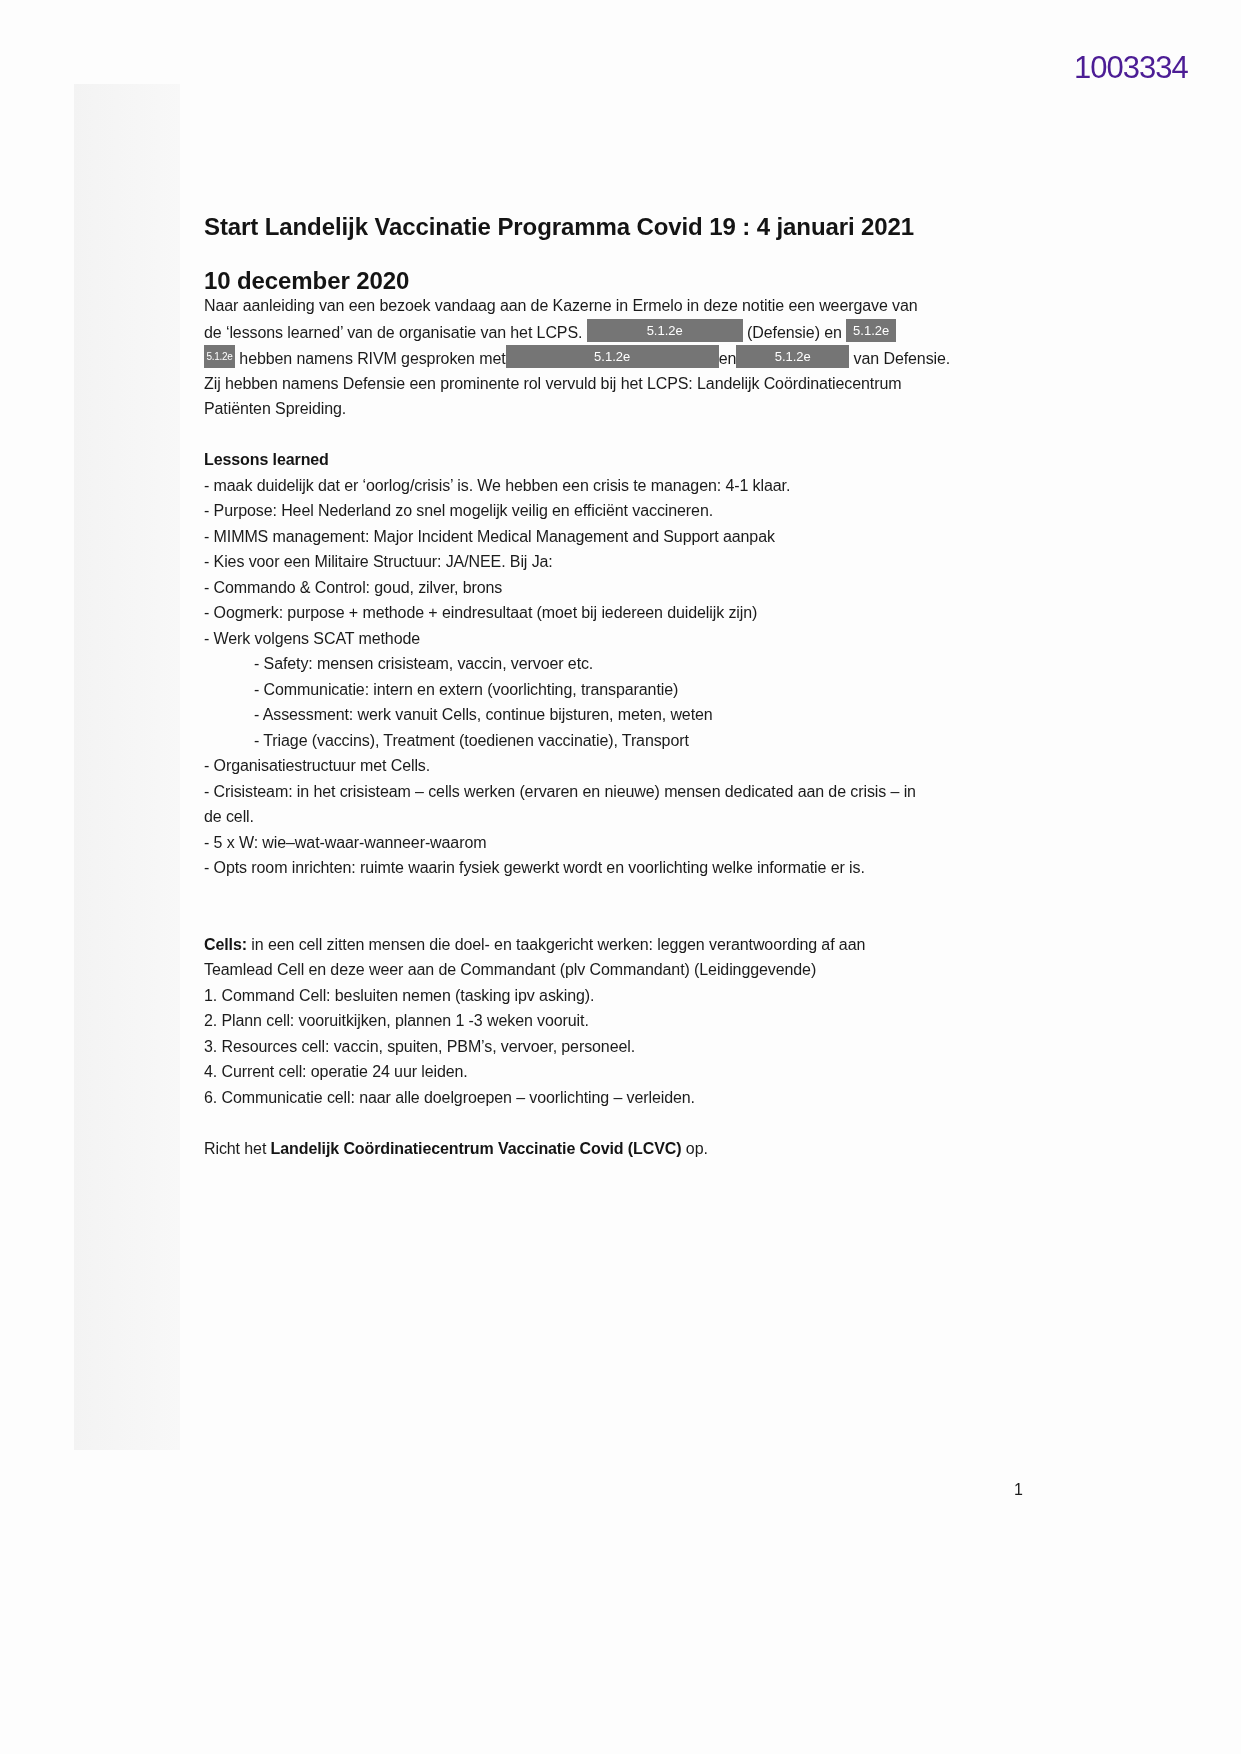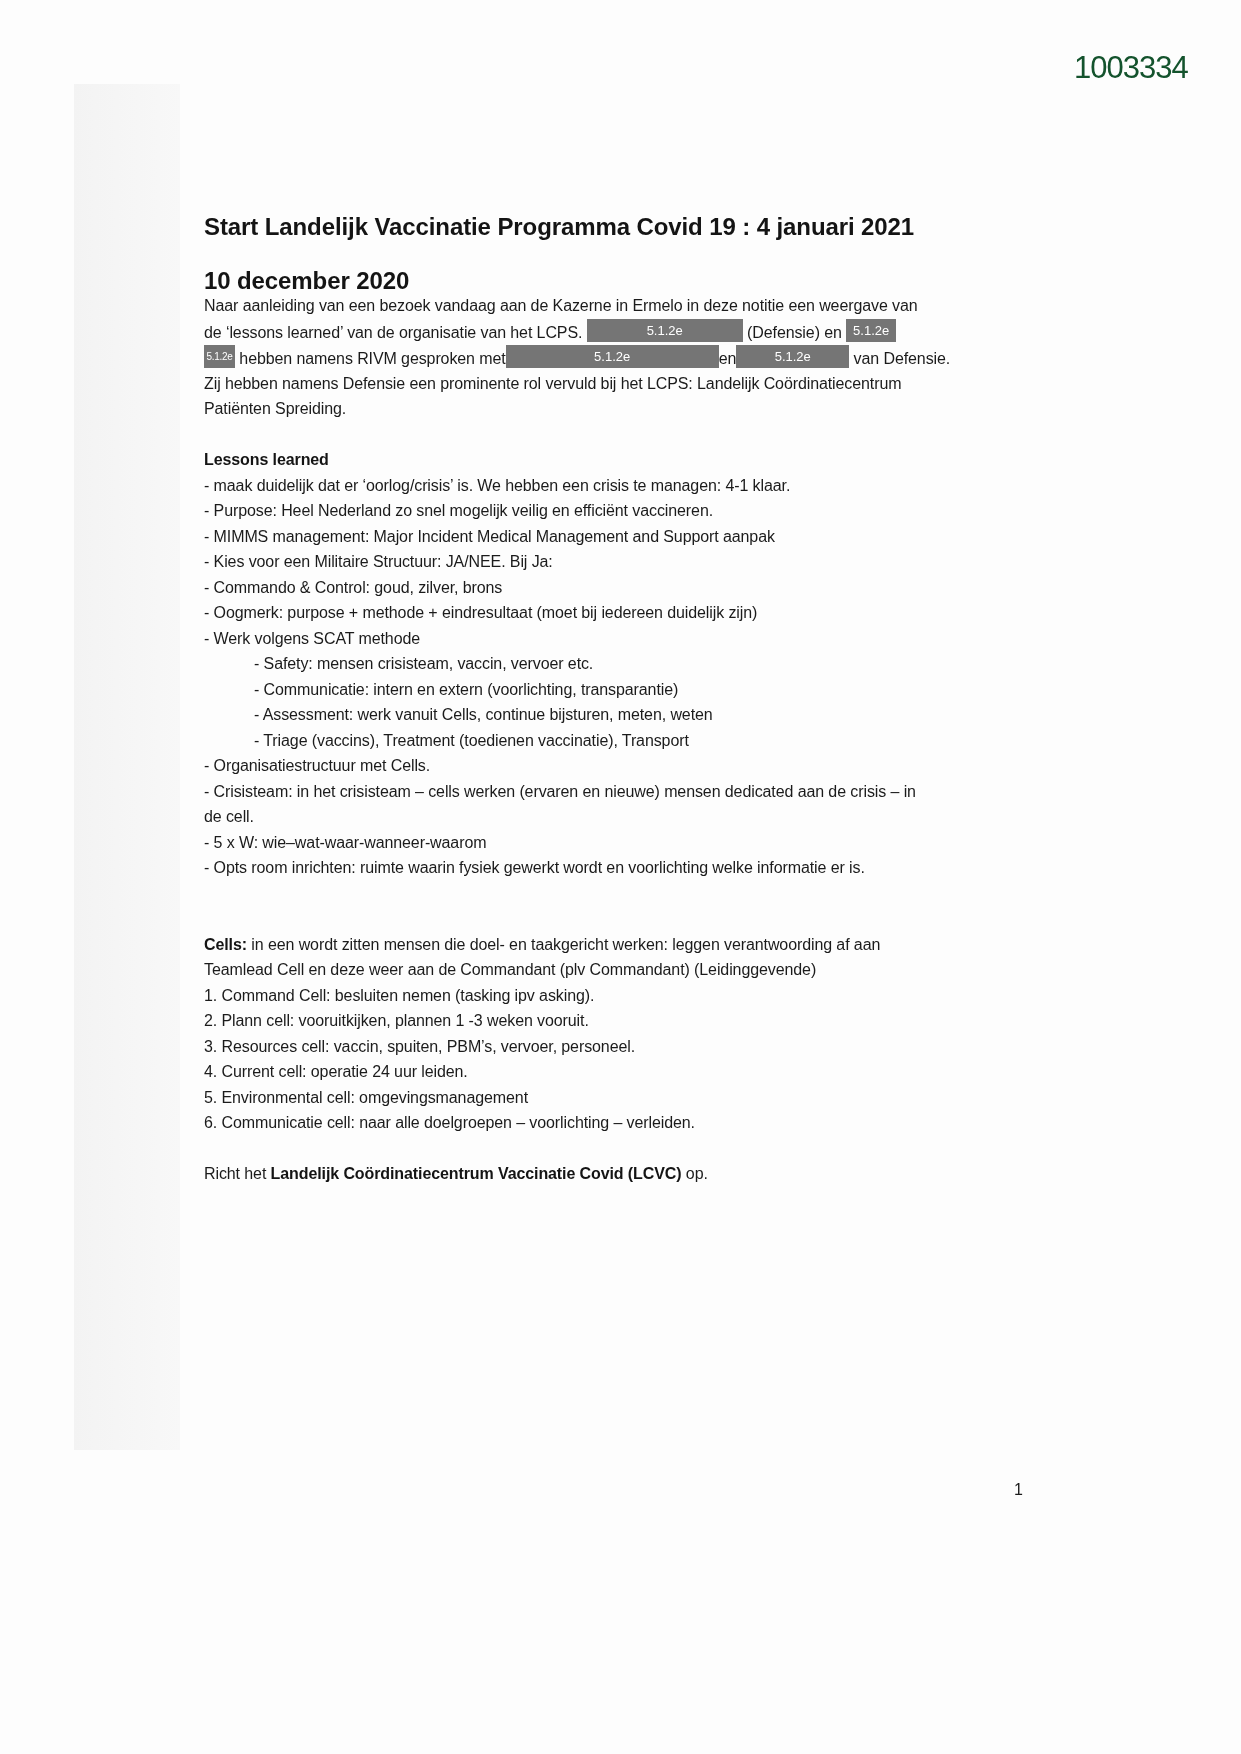--- a/index.html
+++ b/index.html
@@ -15,21 +15,21 @@
     background: #fdfdfd;
     overflow: hidden;
   }
   .scan-shade {
     position: absolute; left: 74px; top: 84px;
     width: 106px; height: 1366px;
     background: linear-gradient(to right, #f3f3f3, #f8f8f8);
   }
   .doc-number {
     position: absolute; left: 1074px; top: 50px;
-    font-size: 31px; letter-spacing: -1px; color: #14532d;
+    font-size: 31px; letter-spacing: -1px; color: #4c1d95;
   }
   .body-col {
     position: absolute; left: 204px; top: 214px; width: 850px;
     font-size: 16px; line-height: 25.5px;
     color: #1b1b1b; letter-spacing: -0.1px;
   }
   .line { white-space: pre; }
   .line.indent { padding-left: 50px; }
   .line .b { font-weight: bold; color: #141414; }
   .line.lg { font-size: 24px; }
@@ -71,24 +71,23 @@
       <div class="line"><span>- Werk volgens SCAT methode</span></div>
       <div class="line indent"><span>- Safety: mensen crisisteam, vaccin, vervoer etc.</span></div>
       <div class="line indent"><span>- Communicatie: intern en extern (voorlichting, transparantie)</span></div>
       <div class="line indent"><span>- Assessment: werk vanuit Cells, continue bijsturen, meten, weten</span></div>
       <div class="line indent"><span>- Triage (vaccins), Treatment (toedienen vaccinatie), Transport</span></div>
       <div class="line"><span>- Organisatiestructuur met Cells.</span></div>
       <div class="line"><span>- Crisisteam: in het crisisteam – cells werken (ervaren en nieuwe) mensen dedicated aan de crisis – in</span></div>
       <div class="line"><span>de cell.</span></div>
       <div class="line"><span>- 5 x W: wie–wat-waar-wanneer-waarom</span></div>
       <div class="line"><span>- Opts room inrichten: ruimte waarin fysiek gewerkt wordt en voorlichting welke informatie er is.</span></div>
-      <div class="line" style="margin-top: 51px;"><span class="b">Cells:</span><span> in een wordt zitten mensen die doel- en taakgericht werken: leggen verantwoording af aan</span></div>
+      <div class="line" style="margin-top: 51px;"><span class="b">Cells:</span><span> in een cell zitten mensen die doel- en taakgericht werken: leggen verantwoording af aan</span></div>
       <div class="line"><span>Teamlead Cell en deze weer aan de Commandant (plv Commandant) (Leidinggevende)</span></div>
       <div class="line"><span>1. Command Cell: besluiten nemen (tasking ipv asking).</span></div>
       <div class="line"><span>2. Plann cell: vooruitkijken, plannen 1 -3 weken vooruit.</span></div>
       <div class="line"><span>3. Resources cell: vaccin, spuiten, PBM’s, vervoer, personeel.</span></div>
       <div class="line"><span>4. Current cell: operatie 24 uur leiden.</span></div>
-      <div class="line"><span>5. Environmental cell: omgevingsmanagement</span></div>
       <div class="line"><span>6. Communicatie cell: naar alle doelgroepen – voorlichting – verleiden.</span></div>
       <div class="line" style="margin-top: 25.5px;"><span>Richt het </span><span class="b">Landelijk Coördinatiecentrum Vaccinatie Covid (LCVC)</span><span> op.</span></div>
     </div>
   <div class="page-number">1</div>
 </div>
 
 </body></html>

